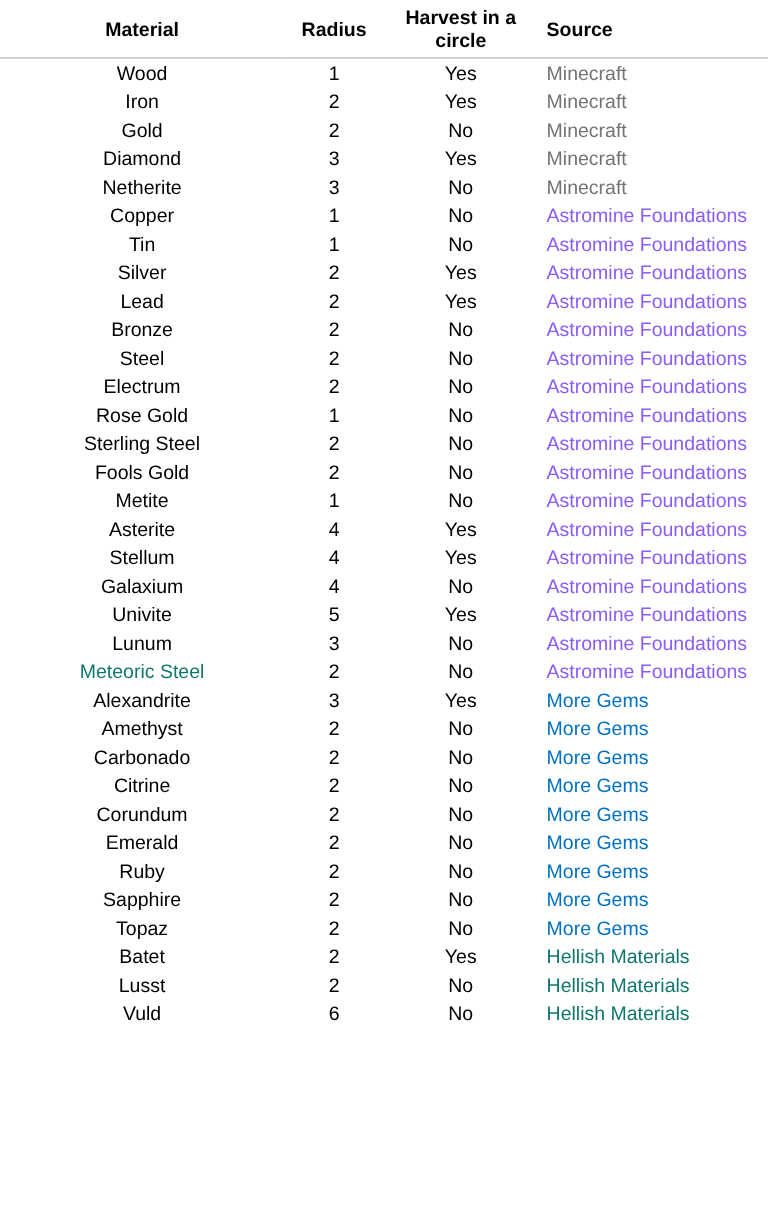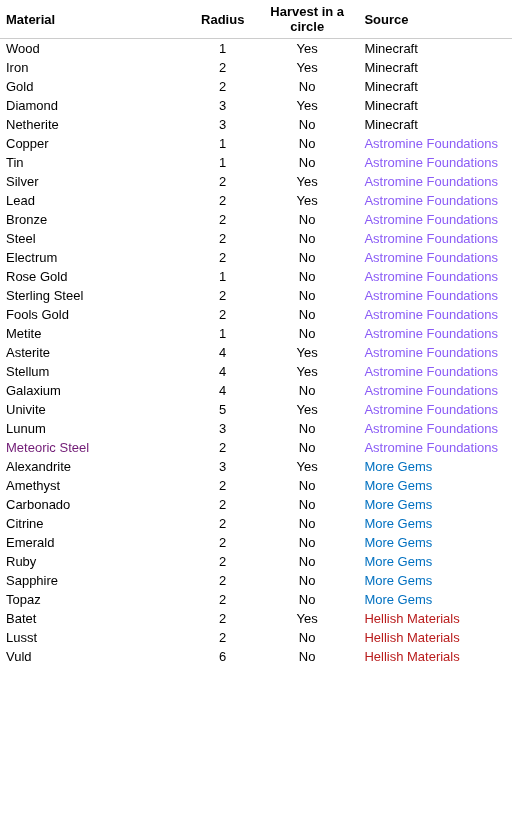--- a/index.html
+++ b/index.html
@@ -18,28 +18,28 @@
       color: #000000;
       text-align: center;
       padding: 4px 6px;
       border-bottom: 1px solid #ccc;
     }
     tbody tr td {
       text-align: center;
       padding: 2px 6px;
       color: #000000;
     }
-    .col-material { width: 37%; text-align: left; }
+    .col-material { width: 37%; text-align: center; }
     .col-radius   { width: 13%; text-align: center; }
     .col-harvest  { width: 20%; text-align: center; }
     .col-source   { width: 30%; text-align: left; }
-    .source-minecraft    { color: #000000; }
+    .source-minecraft    { color: #737373; }
     .source-astromine    { color: #8b5cf6; }
     .source-moregems     { color: #0070C0; }
-    .source-hellish      { color: #b91c1c; }
+    .source-hellish      { color: #0f766e; }
   </style>
 </head>
 <body>
 
 <table>
   <thead>
     <tr>
       <th class="col-material">Material</th>
       <th class="col-radius">Radius</th>
       <th class="col-harvest">Harvest in a circle</th>
@@ -167,21 +167,21 @@
         <td class="col-harvest">Yes</td>
         <td class="col-source source-astromine">Astromine Foundations</td>
       </tr>
       <tr>
         <td class="col-material">Lunum</td>
         <td class="col-radius">3</td>
         <td class="col-harvest">No</td>
         <td class="col-source source-astromine">Astromine Foundations</td>
       </tr>
       <tr>
-        <td class="col-material" style="color: #701a75;">Meteoric Steel</td>
+        <td class="col-material" style="color: #0f766e;">Meteoric Steel</td>
         <td class="col-radius">2</td>
         <td class="col-harvest">No</td>
         <td class="col-source source-astromine">Astromine Foundations</td>
       </tr>
       <tr>
         <td class="col-material">Alexandrite</td>
         <td class="col-radius">3</td>
         <td class="col-harvest">Yes</td>
         <td class="col-source source-moregems">More Gems</td>
       </tr>
@@ -192,20 +192,26 @@
         <td class="col-source source-moregems">More Gems</td>
       </tr>
       <tr>
         <td class="col-material">Carbonado</td>
         <td class="col-radius">2</td>
         <td class="col-harvest">No</td>
         <td class="col-source source-moregems">More Gems</td>
       </tr>
       <tr>
         <td class="col-material">Citrine</td>
+        <td class="col-radius">2</td>
+        <td class="col-harvest">No</td>
+        <td class="col-source source-moregems">More Gems</td>
+      </tr>
+      <tr>
+        <td class="col-material">Corundum</td>
         <td class="col-radius">2</td>
         <td class="col-harvest">No</td>
         <td class="col-source source-moregems">More Gems</td>
       </tr>
       <tr>
         <td class="col-material">Emerald</td>
         <td class="col-radius">2</td>
         <td class="col-harvest">No</td>
         <td class="col-source source-moregems">More Gems</td>
       </tr>

